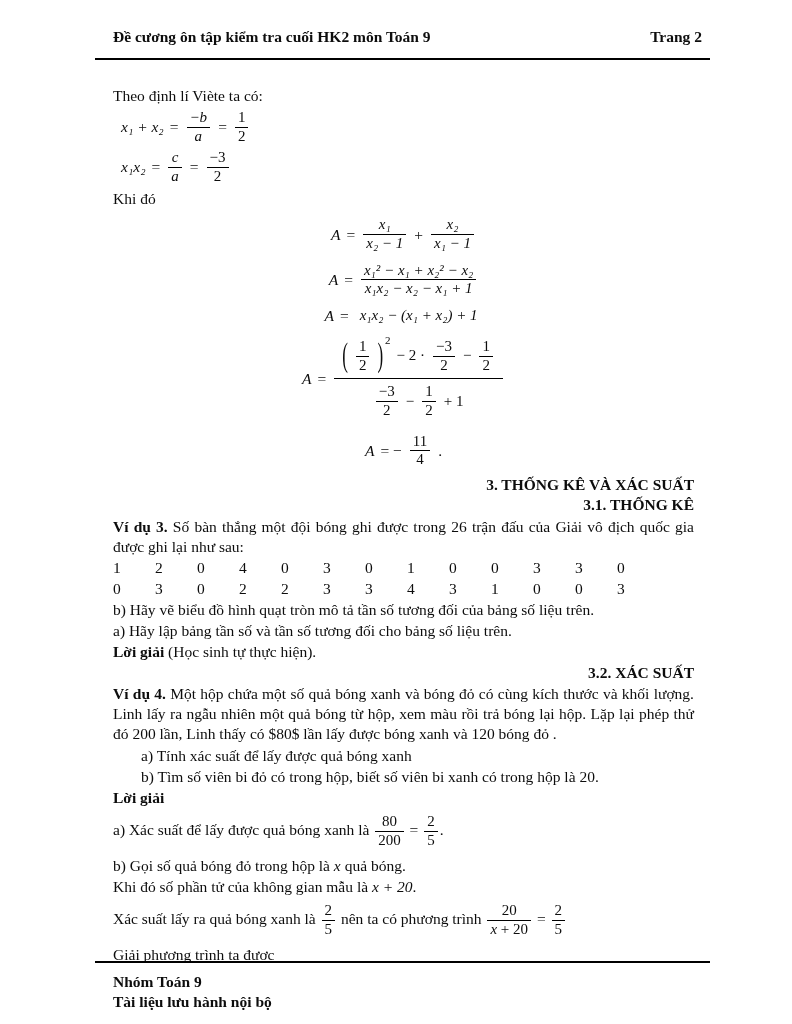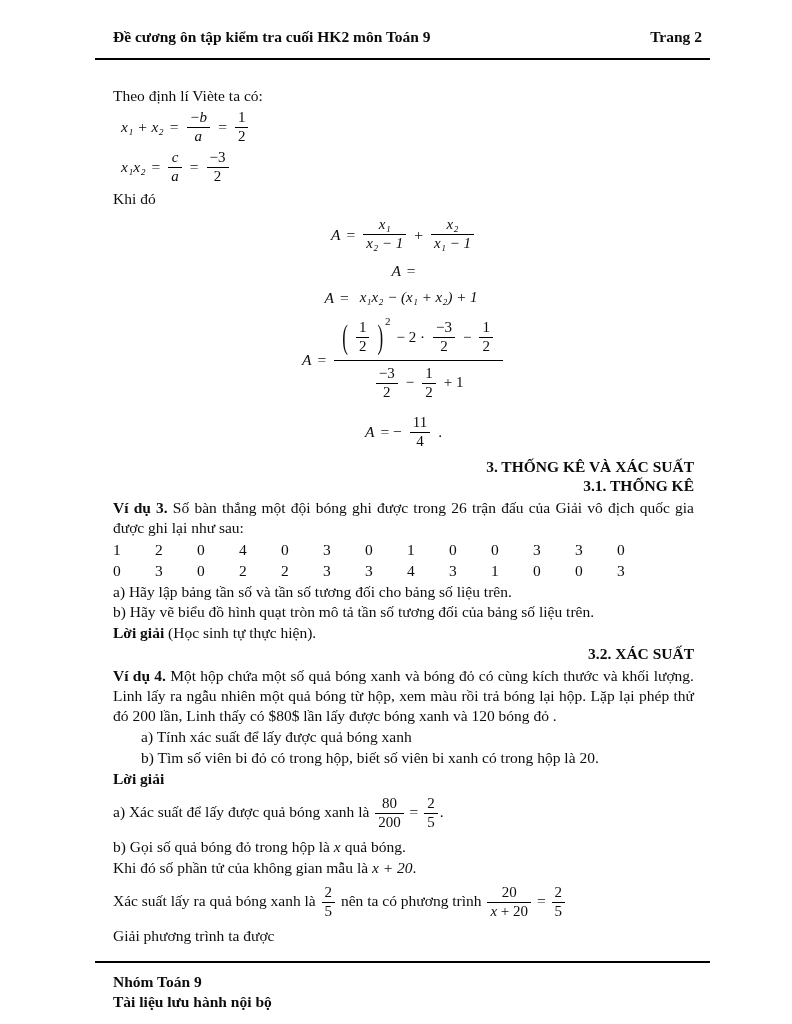--- a/index.html
+++ b/index.html
@@ -92,20 +92,24 @@
         <span>+</span>
         <span class="frac">
             <span class="num mi">x₂</span>
             <span class="den mi">x₁ − 1</span>
           </span>
       </div>
 
       <div class="meq">
         <span class="mi">A</span>
         <span>=</span>
+        <span class="frac">
+            <span class="num mi">x₁² − x₁ + x₂² − x₂</span>
+            <span class="den mi">x₁x₂ − x₂ − x₁ + 1</span>
+          </span>
       </div>
 
       <div class="meq">
         <span class="mi">A</span>
         <span>=</span>
         <span class="frac">
             <span class="den mi">x₁x₂ − (x₁ + x₂) + 1</span>
           </span>
       </div>
 
@@ -189,22 +193,22 @@
         <span>3</span>
         <span>3</span>
         <span>4</span>
         <span>3</span>
         <span>1</span>
         <span>0</span>
         <span>0</span>
         <span>3</span>
       </div>
 
+    <div class="qline">b)  Hãy vẽ biểu đồ hình quạt tròn mô tả tần số tương đối của bảng số liệu trên.</div>
     <div class="qline">a)  Hãy lập bảng tần số và tần số tương đối cho bảng số liệu trên.</div>
-    <div class="qline">b)  Hãy vẽ biểu đồ hình quạt tròn mô tả tần số tương đối của bảng số liệu trên.</div>
     <div class="qline"><span class="b">Lời giải</span><span> (Học sinh tự thực hiện).</span></div>
 
     <div class="h31">3.2. XÁC SUẤT</div>
 
     <div class="para"><span class="b">Ví dụ 4.</span><span> Một hộp chứa một số quả bóng xanh và bóng đỏ có cùng kích thước và khối lượng. Linh lấy ra ngẫu nhiên một quả bóng từ hộp, xem màu rồi trả bóng lại hộp. Lặp lại phép thử đó 200 lần, Linh thấy có $80$ lần lấy được bóng xanh và 120 bóng đỏ .</span></div>
 
     <div class="qline indent">a)  Tính xác suất để lấy được quả bóng xanh</div>
     <div class="qline indent"><span>b)  Tìm số viên bi đỏ có trong hộp, biết số viên bi xanh có trong hộp là </span><span>20</span><span>.</span></div>
 
     <div class="qline b">Lời giải</div>

